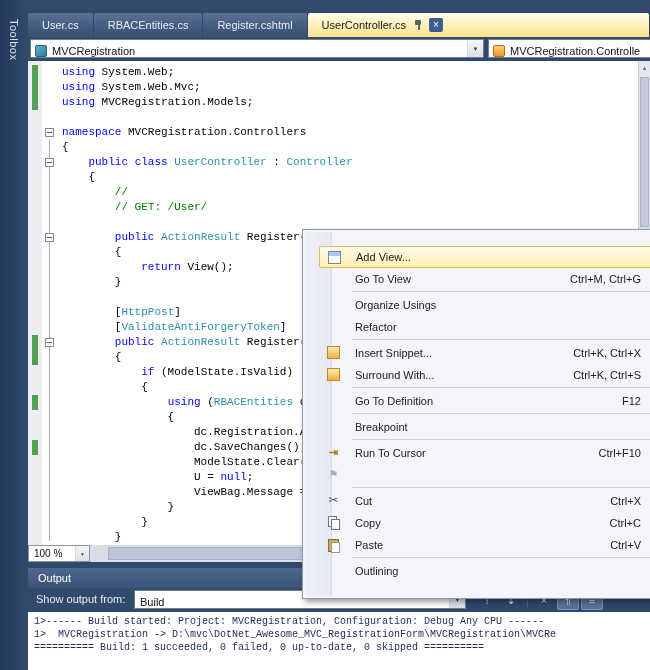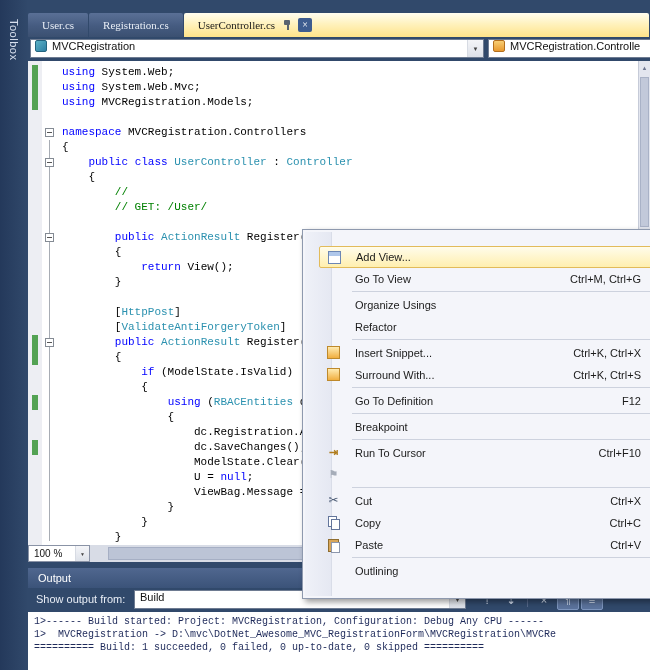--- a/index.html
+++ b/index.html
@@ -6,36 +6,36 @@
   #root{position:relative;width:650px;height:670px;background:#31496B;overflow:hidden;
         font-family:"Liberation Sans",sans-serif;-webkit-font-smoothing:antialiased;}
 
   
   .toolbox-strip{position:absolute;left:0;top:0;width:28px;height:670px;
       background:linear-gradient(to right,#24395B,#31496B);}
   .toolbox-tab{position:absolute;left:0;top:13px;width:28px;height:78px;display:flex;justify-content:center;}
   .toolbox-label{writing-mode:vertical-rl;color:#D8E0EE;font-size:11px;padding-top:6px;letter-spacing:.5px;}
 
   
-  .tabbar{position:absolute;left:28px;top:13px;right:0;height:24px;display:flex;overflow:hidden;font-family:Liberation Serif, serif;}
+  .tabbar{position:absolute;left:28px;top:13px;right:0;height:24px;display:flex;overflow:hidden;}
   .tab{height:24px;display:flex;align-items:center;padding:0 14px;margin-right:1px;font-size:11px;
       color:#E9EEF6;background:linear-gradient(#5A7096,#455B80 55%,#3B5071);
       border-radius:2px 2px 0 0;white-space:nowrap;box-sizing:border-box;}
   .tab.active{background:linear-gradient(180deg,#FFFDF0 0%,#FFF2BE 45%,#FFE389 100%);color:#1A1A1A;padding-right:6px;}
   .tab:last-child{flex:1 0 auto;}
   .pin{position:relative;width:9px;height:12px;margin-left:8px;}
   .pin::before{content:"";position:absolute;left:1px;top:1px;width:6px;height:5px;background:#5A6470;border-radius:1px;}
   .pin::after{content:"";position:absolute;left:4px;top:6px;width:2px;height:5px;background:#5A6470;}
   .close-box{width:14px;height:14px;margin-left:6px;background:#3E5C8F;border-radius:2px;color:#FFF;
       font-size:10px;line-height:13px;text-align:center;}
 
   
   .navbar{position:absolute;left:28px;top:37px;right:0;height:24px;}
   .combo{position:absolute;top:2px;height:19px;background:#FFF;border:1px solid #6E7B91;display:flex;
-      align-items:flex-start;font-size:11px;color:#111;box-sizing:border-box;white-space:nowrap;overflow:hidden;}
+      align-items:flex-end;font-size:11px;color:#111;box-sizing:border-box;white-space:nowrap;overflow:hidden;}
   .combo .arrow{margin-left:auto;width:15px;align-self:stretch;display:flex;align-items:center;justify-content:center;
       font-size:6px;color:#444;border-left:1px solid #D7DBE3;background:linear-gradient(#F4F5F8,#DDE1E9);flex:0 0 15px;}
   #nav-left{left:2px;width:454px;}
   #nav-right{left:460px;right:-2px;}
   .nav-ico{width:12px;height:12px;margin:0 5px 0 4px;border-radius:2px;flex:0 0 12px;}
   .proj-ico{background:linear-gradient(135deg,#5BB2C6,#2E7FA3);border:1px solid #23647F;box-sizing:border-box;}
   .member-ico{background:linear-gradient(#F8CE74,#E8992F);border:1px solid #B46F1E;box-sizing:border-box;}
 
   
   .editor{position:absolute;left:28px;top:61px;width:610px;height:484px;background:#FFF;overflow:hidden;}
@@ -107,21 +107,24 @@
     <div class="toolbox-tab">
       <span class="toolbox-label">Toolbox</span>
     </div>
   </div>
 
   <div class="tabbar">
       <div class="tab">
         <span class="tab-label">User.cs</span>
       </div>
       <div class="tab">
-        <span class="tab-label">Registration.cs</span>
+        <span class="tab-label">RBACEntities.cs</span>
+      </div>
+      <div class="tab">
+        <span class="tab-label">Register.cshtml</span>
       </div>
       <div class="tab active">
         <span class="tab-label">UserController.cs</span>
         <span class="pin"></span>
         <span class="close-box">×</span>
       </div>
     </div>
 
   <div class="navbar">
     <div class="combo" id="nav-left">

